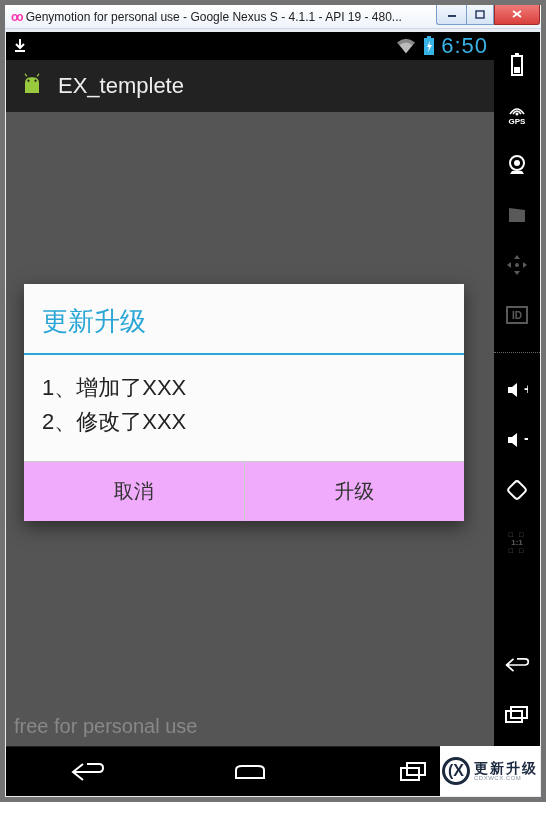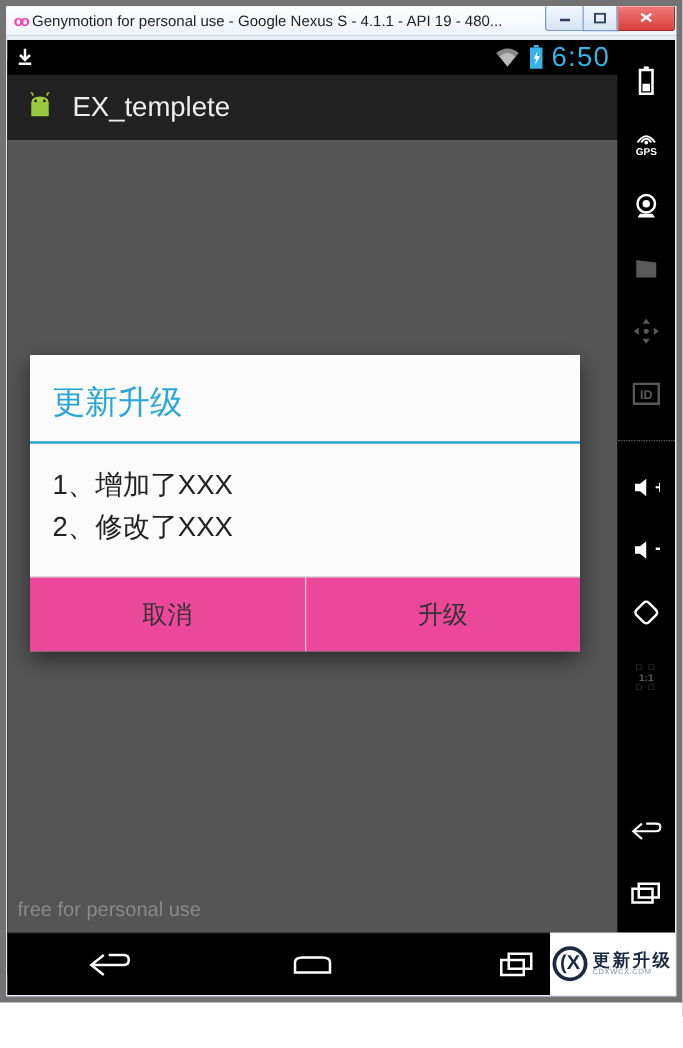--- a/index.html
+++ b/index.html
@@ -36,27 +36,27 @@
   .app-title { color: #eee; font-size: 22px; }
   
   .app-body { flex: 1; position: relative; background: #2a2a2a; }
   .scrim { position:absolute; inset:0; background: rgba(120,120,120,0.55); }
   
   .dialog { position: absolute; left: 18px; right: 30px; top: 172px; background: #fbfbfb; box-shadow: 0 6px 18px rgba(0,0,0,0.5); display: flex; flex-direction: column; }
   .dlg-title { color: #2aa6d6; font-size: 26px; padding: 20px 18px 14px; font-weight: 400; }
   .dlg-divider { height: 2px; background: #2aa6d6; }
   .dlg-body { padding: 16px 18px 22px; color: #222; font-size: 22px; line-height: 1.55; }
   .dlg-actions { display: flex; border-top: 1px solid #ccc; }
-  .dlg-btn { flex: 1; text-align: center; padding: 16px 0; font-size: 20px; color: #333; background: #ec4899; }
+  .dlg-btn { flex: 1; text-align: center; padding: 16px 0; font-size: 20px; color: #333; background: #f0abfc; }
   .dlg-btn + .dlg-btn { border-left: 1px solid #ccc; }
   
   .nav-bar { height: 50px; background: #000; display: flex; align-items: center; justify-content: space-around; border-top: 1px solid #222; }
   .nav-btn { width: 60px; height: 28px; display:flex; align-items:center; justify-content:center; }
   .nav-btn svg { stroke:#fff; stroke-width:2; fill:none; }
-  .watermark { position:absolute; left:8px; bottom:8px; color:#888; font-size:16px; z-index:5; }
+  .watermark { position:absolute; left:8px; bottom:8px; color:#888; font-size:20px; z-index:5; }
   
   
   .side-toolbar { position: absolute; right: 0; top: 0; bottom: 0; width: 46px; background: #000; display: flex; flex-direction: column; align-items: center; gap: 24px; padding-top: 20px; }
   .side-sep { width: 100%; border-top: 1px dotted #666; margin: 0; }
   .side-btn { width: 26px; height: 26px; display:flex; align-items:center; justify-content:center; color:#fff; }
   .side-btn svg { fill:#fff; }
   .side-label { font-size: 8px; color:#fff; font-weight:bold; text-align:center; }
   
   
   .brand { position: absolute; right: 0; bottom: 0; width: 100px; height: 50px; background: #fff; display: flex; align-items: center; justify-content: center; gap: 4px; z-index: 20; border-top-left-radius: 0; }

